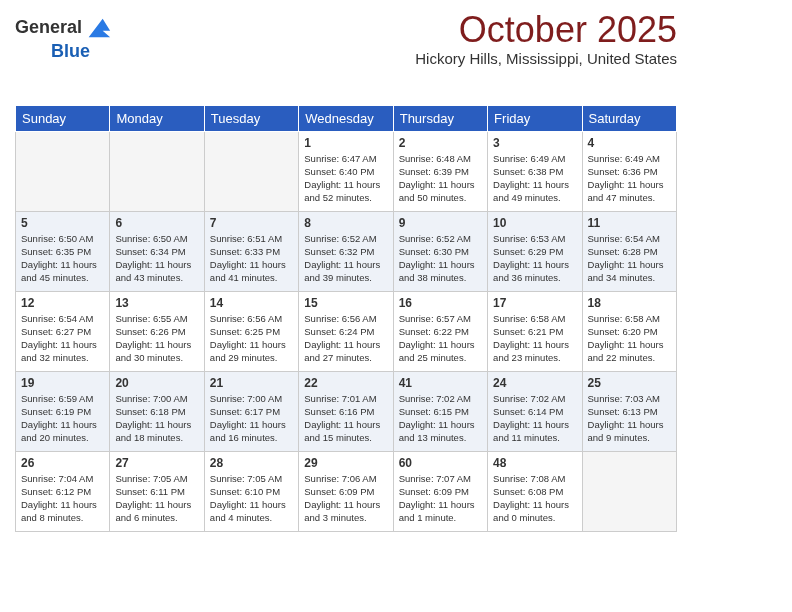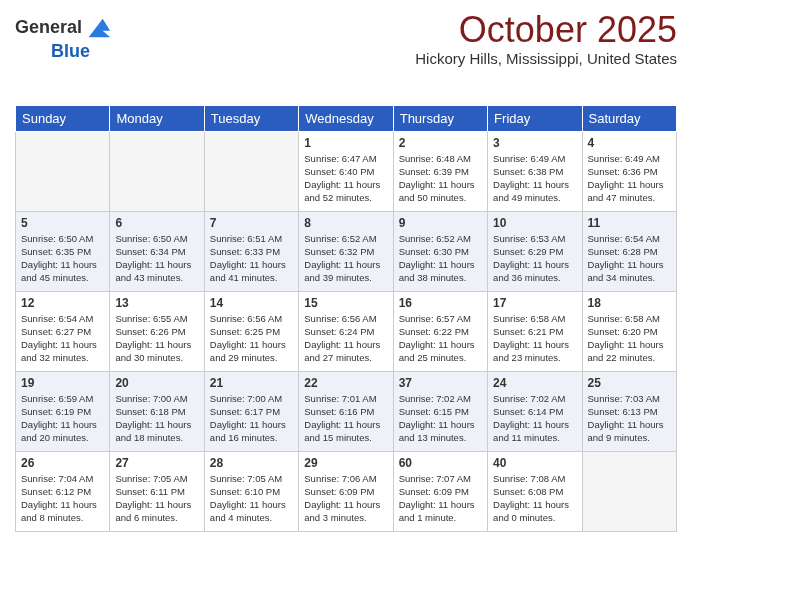--- a/index.html
+++ b/index.html
@@ -225,21 +225,21 @@
           </td>
           <td>
             <span class="day-number">21</span>
             <div class="day-info">Sunrise: 7:00 AM<br>Sunset: 6:17 PM<br>Daylight: 11 hours and 16 minutes.</div>
           </td>
           <td>
             <span class="day-number">22</span>
             <div class="day-info">Sunrise: 7:01 AM<br>Sunset: 6:16 PM<br>Daylight: 11 hours and 15 minutes.</div>
           </td>
           <td>
-            <span class="day-number">37</span>
+            <span class="day-number">41</span>
             <div class="day-info">Sunrise: 7:02 AM<br>Sunset: 6:15 PM<br>Daylight: 11 hours and 13 minutes.</div>
           </td>
           <td>
             <span class="day-number">24</span>
             <div class="day-info">Sunrise: 7:02 AM<br>Sunset: 6:14 PM<br>Daylight: 11 hours and 11 minutes.</div>
           </td>
           <td>
             <span class="day-number">25</span>
             <div class="day-info">Sunrise: 7:03 AM<br>Sunset: 6:13 PM<br>Daylight: 11 hours and 9 minutes.</div>
           </td>
@@ -259,20 +259,20 @@
           </td>
           <td>
             <span class="day-number">29</span>
             <div class="day-info">Sunrise: 7:06 AM<br>Sunset: 6:09 PM<br>Daylight: 11 hours and 3 minutes.</div>
           </td>
           <td>
             <span class="day-number">60</span>
             <div class="day-info">Sunrise: 7:07 AM<br>Sunset: 6:09 PM<br>Daylight: 11 hours and 1 minute.</div>
           </td>
           <td>
-            <span class="day-number">40</span>
+            <span class="day-number">48</span>
             <div class="day-info">Sunrise: 7:08 AM<br>Sunset: 6:08 PM<br>Daylight: 11 hours and 0 minutes.</div>
           </td>
           <td class="empty"></td>
         </tr>
       </tbody>
   </table>
 </div>
 
 </body></html>

